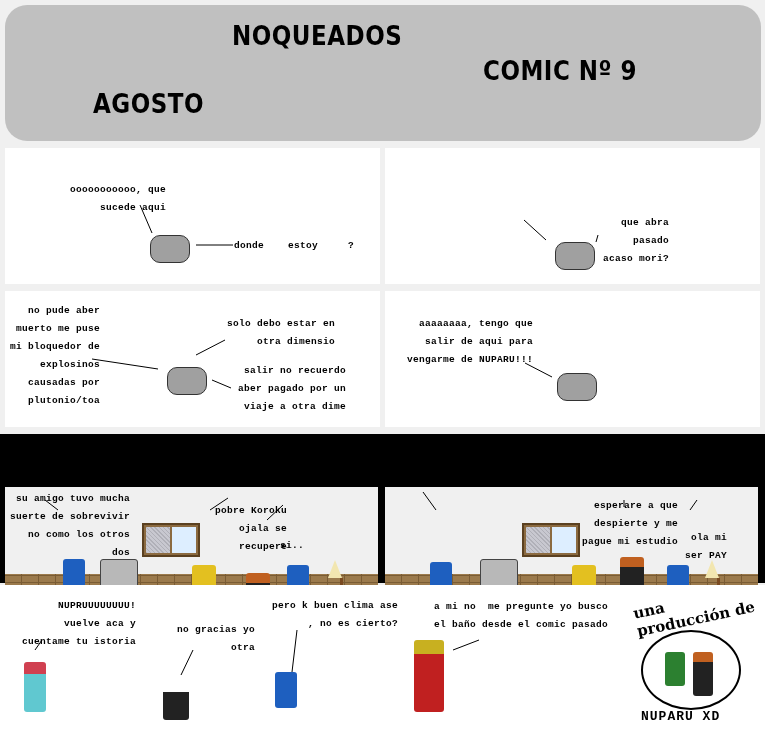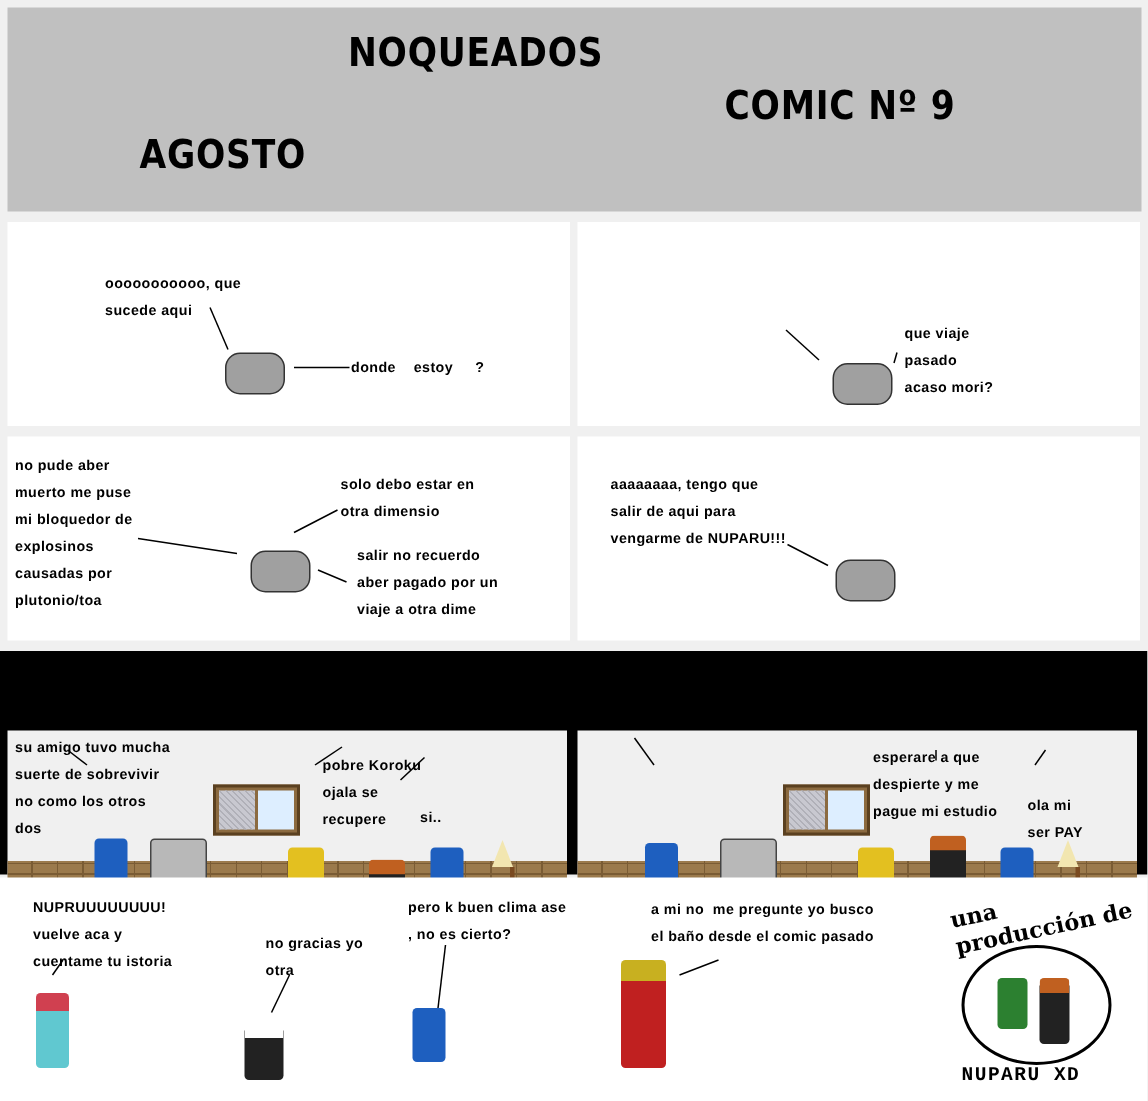--- a/index.html
+++ b/index.html
@@ -1,21 +1,21 @@
 <!DOCTYPE html>
 <html><head>
 <meta charset="utf-8">
 <style>
   html,body{margin:0;padding:0;}
   body{width:765px;height:734px;background:#f0f0f0;position:relative;overflow:hidden;font-family:"DejaVu Sans",sans-serif;}
-  .abs{position:absolute;}
+  .abs{position:absolute;border-radius:22px;}
   .header{left:5px;top:5px;width:756px;height:136px;background:#c0c0c0;}
   .title{position:absolute;font-family:"DejaVu Sans",sans-serif;font-weight:900;font-size:23px;letter-spacing:0.5px;color:#000;transform:scaleY(1.15);}
   .panel{position:absolute;background:#fff;}
-  .txt{position:absolute;font-family:Liberation Sans, sans-serif;font-size:9.5px;font-weight:bold;line-height:18px;color:#000;white-space:pre;letter-spacing:0.3px;}
+  .txt{position:absolute;font-family:Liberation Mono, monospace;font-size:9.5px;font-weight:bold;line-height:18px;color:#000;white-space:pre;letter-spacing:0.3px;text-align:right;}
   svg.lines{position:absolute;left:0;top:0;width:765px;height:734px;pointer-events:none;}
   .frame{position:absolute;left:0;top:434px;width:765px;height:149px;background:#000;}
   .scene{position:absolute;background:#f0f0f0;overflow:hidden;margin-top:47px;}
   .floor{position:absolute;left:0;right:0;bottom:0;height:50px;
     background-color:#9b7a4c;
     background-image:
       repeating-linear-gradient(0deg, transparent 0 6px, #7a5c34 6px 7px),
       repeating-linear-gradient(90deg, transparent 0 16px, #7a5c34 16px 17px);}
   .window{position:absolute;width:54px;height:30px;background:#8b6a40;border:2px solid #5a4020;}
   .window .pane-l{position:absolute;left:2px;top:2px;width:24px;height:26px;background:#c8c8d0;
@@ -39,21 +39,21 @@
 </div>
 
 <div class="panel" style="left:5px;top:148px;width:375px;height:136px;">
   <div class="txt" style="left:65px;top:33px;">ooooooooooo, que
 sucede aqui</div>
   <div class="txt" style="left:229px;top:89px;">donde    estoy     ?</div>
   <div class="fig" style="left:145px;top:87px;width:38px;height:26px;background:#a0a0a0;border:1px solid #333;border-radius:10px;"></div>
 </div>
 
 <div class="panel" style="left:385px;top:148px;width:375px;height:136px;">
-  <div class="txt" style="left:218px;top:66px;">que viaje
+  <div class="txt" style="left:218px;top:66px;">que abra
 pasado
 acaso mori?</div>
   <div class="fig" style="left:170px;top:94px;width:38px;height:26px;background:#a0a0a0;border:1px solid #333;border-radius:10px;"></div>
 </div>
 
 <div class="panel" style="left:5px;top:291px;width:375px;height:136px;">
   <div class="txt" style="left:222px;top:24px;">solo debo estar en
 otra dimensio</div>
   <div class="txt" style="left:5px;top:11px;">no pude aber
 muerto me puse

